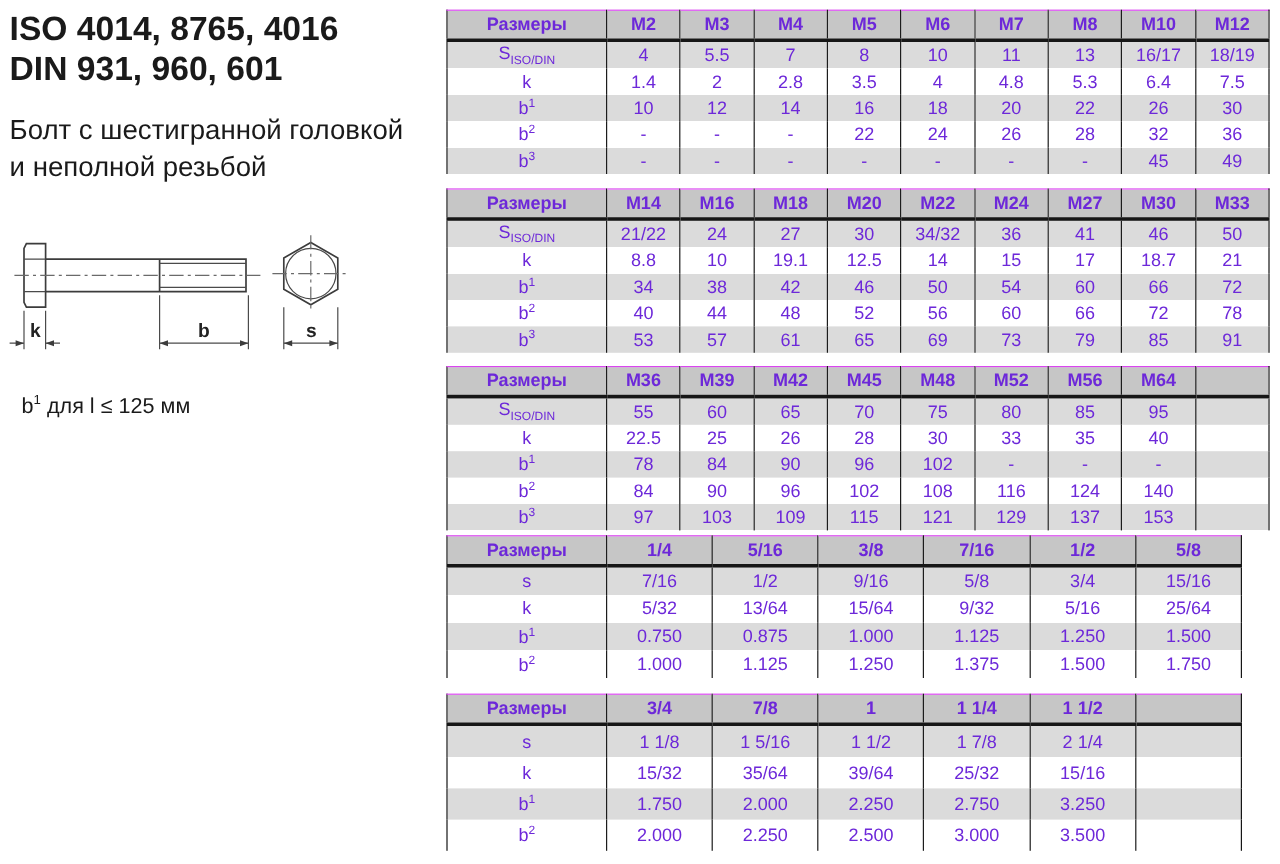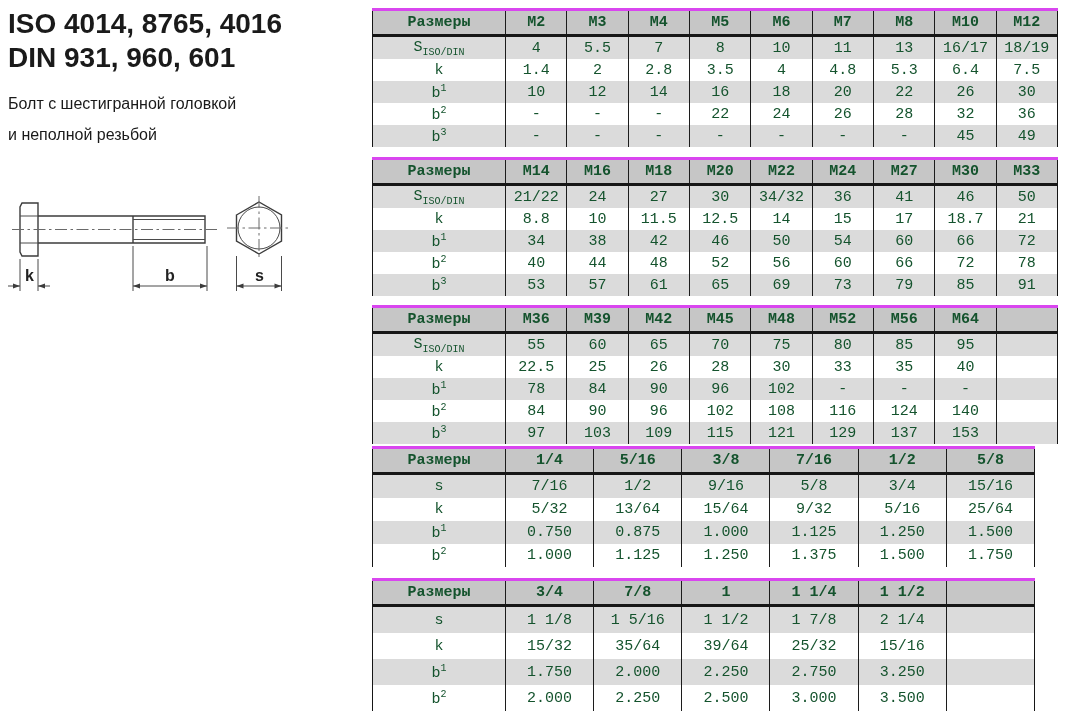--- a/index.html
+++ b/index.html
@@ -6,34 +6,34 @@
   .page {
     position:relative; width:1067px; height:720px; background:#ffffff;
     font-family:"Liberation Sans", sans-serif; color:#1a1a1a; overflow:hidden;
   }
 
   
   .left-panel { position:absolute; left:0; top:0; width:370px; height:720px;padding-left:11px; }
   .title-line { position:absolute; left:8px; font-size:28px; font-weight:bold; letter-spacing:0px; white-space:nowrap; }
   .title-iso { top:8px; }
   .title-din { top:42px; }
-  .subtitle-line { position:absolute; left:8px; font-size:16px; font-weight:normal; white-space:nowrap; }
+  .subtitle-line { position:absolute; left:8px; font-size:23px; font-weight:normal; white-space:nowrap; }
   .sub1 { top:95px; }
   .sub2 { top:126px; }
   .bolt-svg { position:absolute; left:5px; top:188px; }
   .notes { position:absolute; left:18px; top:320px; font-size:18px; line-height:28px; }
   .note-line { white-space:nowrap; }
   .note-line sup { font-size:11px; }
 
   
   .tables-region { position:absolute; left:372px; top:0; width:695px; height:720px; }
   table.dim-table {
     position:absolute; left:0; border-collapse:collapse; table-layout:fixed;
-    border-top:3px solid #d946ef; border-left:1.5px solid #161616; border-right:1.5px solid #161616;
-    font-family:Liberation Mono, monospace; font-size:15px; color:#14532d;
+    border-top:1px solid #d946ef; border-left:1.5px solid #161616; border-right:1.5px solid #161616;
+    font-family:Liberation Sans, sans-serif; font-size:15px; color:#6d28d9;
   }
   .t1 { top:8px;   width:686px; }
   .t2 { top:157px; width:686px; }
   .t3 { top:305px; width:686px; }
   .t4 { top:446px; width:663px; }
   .t5 { top:578px; width:663px; }
 
   .dim-table th, .dim-table td {
     border-left:1.5px solid #1c1c1c; text-align:center; vertical-align:middle;
     padding:0; font-weight:normal; overflow:hidden;
@@ -107,20 +107,21 @@
       <g>
         <path class="thin" d="M231.5,68 L231.5,103 M276.5,68 L276.5,103"></path>
         <path class="thin" d="M231.5,98 L276.5,98"></path>
         <polygon class="arrow" points="231.5,98 238.5,95.5 238.5,100.5"></polygon>
         <polygon class="arrow" points="276.5,98 269.5,95.5 269.5,100.5"></polygon>
         <text class="dimtext" x="250" y="93">s</text>
       </g>
     </svg>
 
     <div class="notes">
+      <div class="note-line"><span>b</span><sup>1</sup><span> для l ≤ 125 мм</span></div>
     </div>
   </div>
 
   <div class="tables-region">
       <table class="dim-table t1">
         <colgroup>
           <col style="width:133px">
           <col>
           <col>
           <col>
@@ -241,21 +242,21 @@
             <td>34/32</td>
             <td>36</td>
             <td>41</td>
             <td>46</td>
             <td>50</td>
           </tr>
           <tr>
             <th class="lab-cell">k</th>
             <td>8.8</td>
             <td>10</td>
-            <td>11.5</td>
+            <td>19.1</td>
             <td>12.5</td>
             <td>14</td>
             <td>15</td>
             <td>17</td>
             <td>18.7</td>
             <td>21</td>
           </tr>
           <tr>
             <th class="lab-cell">b<sup>1</sup></th>
             <td>34</td>

